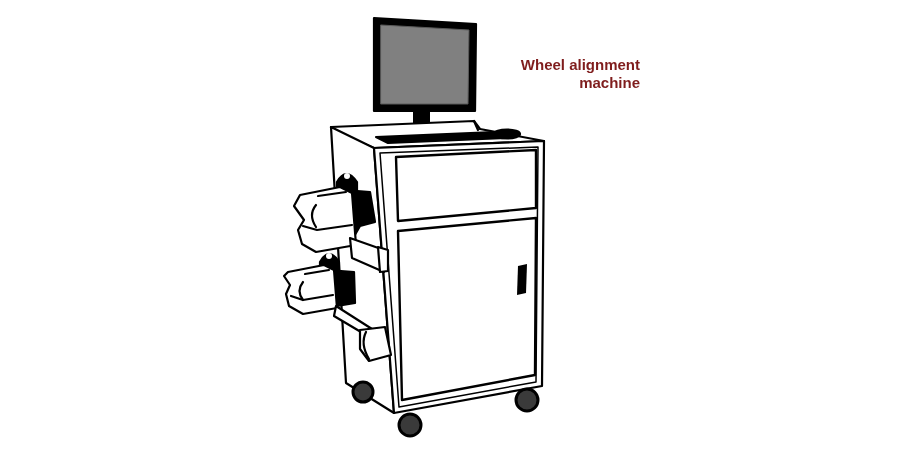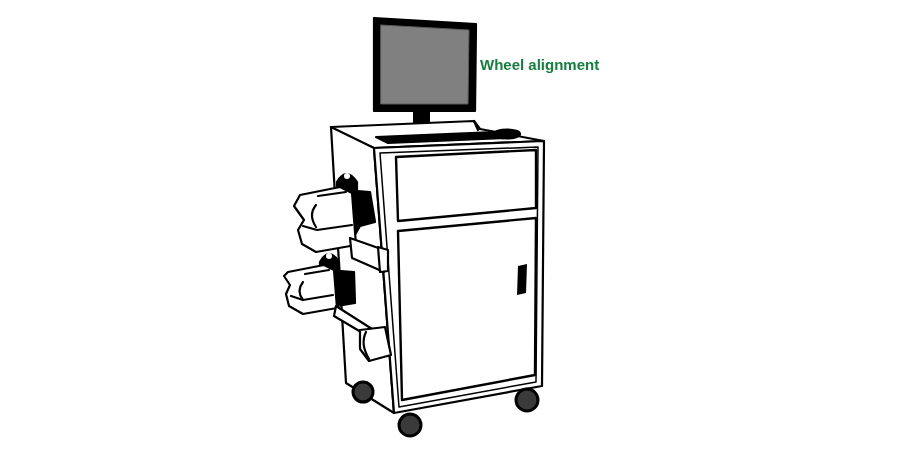--- a/index.html
+++ b/index.html
@@ -1,26 +1,26 @@
 <!DOCTYPE html>
 <html><head>
   <meta charset="utf-8">
   <style>
     html, body { margin: 0; padding: 0; background: #ffffff; }
     body { width: 900px; height: 458px; position: relative; overflow: hidden; }
     .illustration { position: absolute; left: 0; top: 0; width: 900px; height: 458px; }
     .label {
       position: absolute;
       left: 480px; top: 56px; width: 160px;
-      text-align: left;
+      text-align: right;
       font-family: "Liberation Sans", sans-serif;
       font-weight: bold;
       font-size: 15px;
       line-height: 18px;
-      color: #15803d;
+      color: #7f1d1d;
     }
     .label span { display: block; }
   </style>
 </head>
 <body>
 
 <svg class="illustration" viewBox="0 0 900 458" xmlns="http://www.w3.org/2000/svg">
   <g stroke="#000" stroke-width="2.2" stroke-linejoin="round" stroke-linecap="round">
 
     <g>
@@ -82,13 +82,14 @@
     <g>
       <circle cx="363" cy="392" r="10" fill="#3a3a3a" stroke="#000" stroke-width="3"></circle>
       <circle cx="527" cy="400" r="11" fill="#3a3a3a" stroke="#000" stroke-width="3"></circle>
       <circle cx="410" cy="425" r="11" fill="#3a3a3a" stroke="#000" stroke-width="3"></circle>
     </g>
   </g>
 </svg>
 
 <div class="label">
   <span>Wheel alignment</span>
+  <span>machine</span>
 </div>
 
 </body></html>

